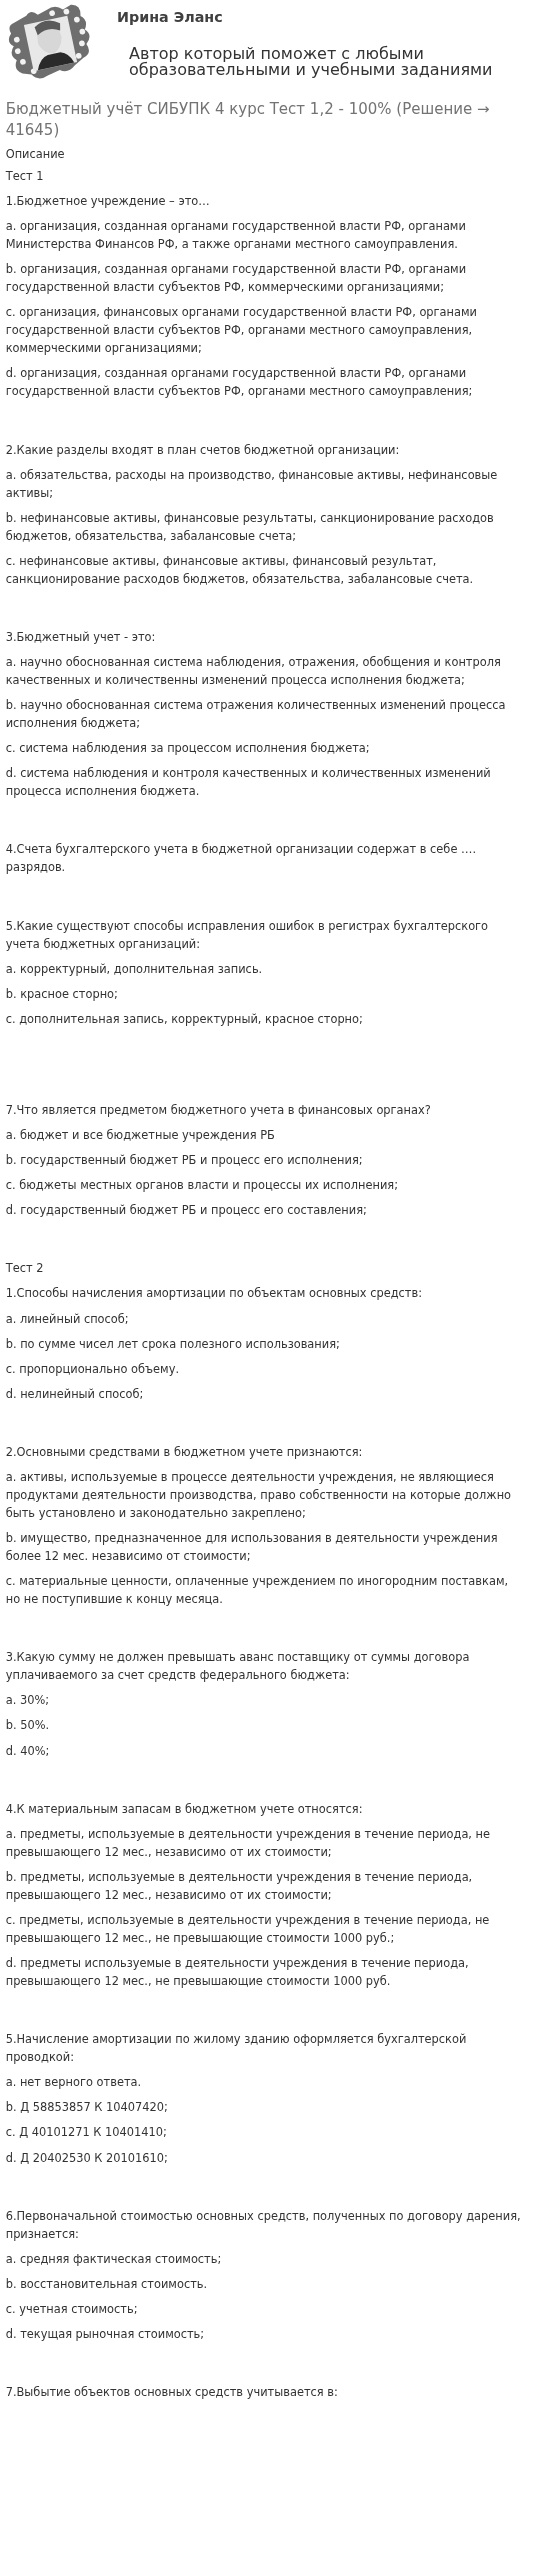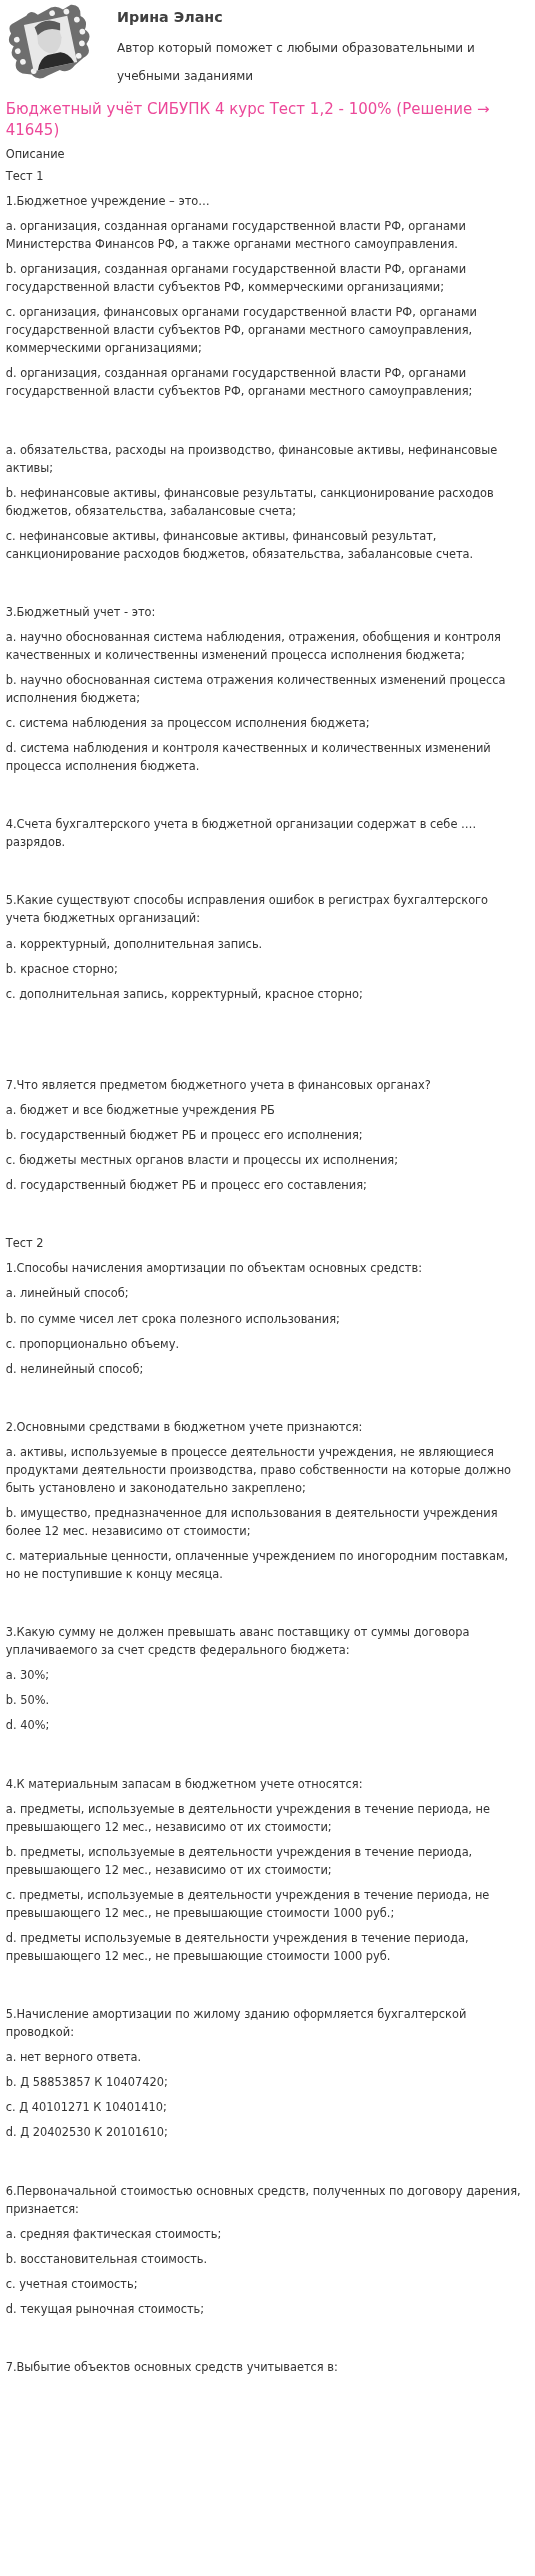--- a/index.html
+++ b/index.html
@@ -28,32 +28,32 @@
       font-weight: bold;
       color: #404040;
       margin: 0;
       text-align: right;
     }
     .author-bio {
       position: absolute;
       left: 117px;
       top: 34px;
       width: 372px;
-      font-size: 12px;
-      line-height: 28px;
+      font-size: 16px;
+      line-height: 16px;
       color: #333333;
-      margin: 0;
+      margin: 12px;
     }
     .doc-title {
       margin: 0 0 0 5.7px;
       width: 500px;
       font-size: 15px;
       line-height: 21.4px;
       font-weight: normal;
-      color: #ec4899;
+      color: #737373;
     }
     .content {
       padding: 2.9px 5.7px 0 5.7px;
       width: 517px;
     }
     .content p {
       margin: 0 0 7.1px 0;
       font-size: 11.4px;
       line-height: 18px;
       color: #333333;
@@ -102,20 +102,21 @@
   <div class="q-block">
     <p class="q-text">1.Бюджетное учреждение – это…</p>
     <p>a. организация, созданная органами государственной власти РФ, органами Министерства Финансов РФ, а также органами местного самоуправления.</p>
     <p>b. организация, созданная органами государственной власти РФ, органами государственной власти субъектов РФ, коммерческими организациями;</p>
     <p>c. организация, финансовых органами государственной власти РФ, органами государственной власти субъектов РФ, органами местного самоуправления, коммерческими организациями;</p>
     <p>d. организация, созданная органами государственной власти РФ, органами государственной власти субъектов РФ, органами местного самоуправления;</p>
   </div>
   <div class="spacer"></div>
 
   <div class="q-block">
+    <p class="q-text">2.Какие разделы входят в план счетов бюджетной организации:</p>
     <p>a. обязательства, расходы на производство, финансовые активы, нефинансовые активы;</p>
     <p>b. нефинансовые активы, финансовые результаты, санкционирование расходов бюджетов, обязательства, забалансовые счета;</p>
     <p>c. нефинансовые активы, финансовые активы, финансовый результат, санкционирование расходов бюджетов, обязательства, забалансовые счета.</p>
   </div>
   <div class="spacer"></div>
 
   <div class="q-block">
     <p class="q-text">3.Бюджетный учет - это:</p>
     <p>a. научно обоснованная система наблюдения, отражения, обобщения и контроля качественных и количественны изменений процесса исполнения бюджета;</p>
     <p>b. научно обоснованная система отражения количественных изменений процесса исполнения бюджета;</p>

